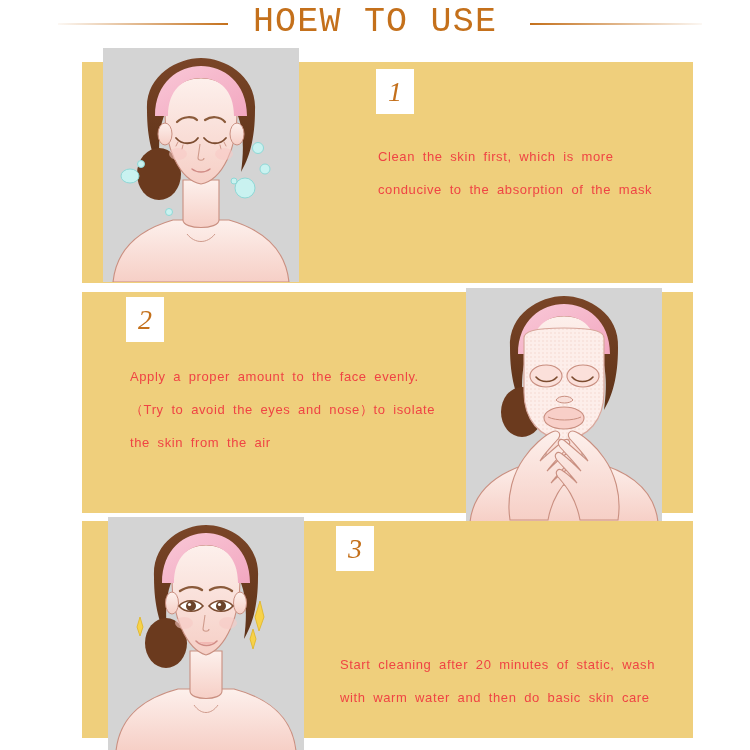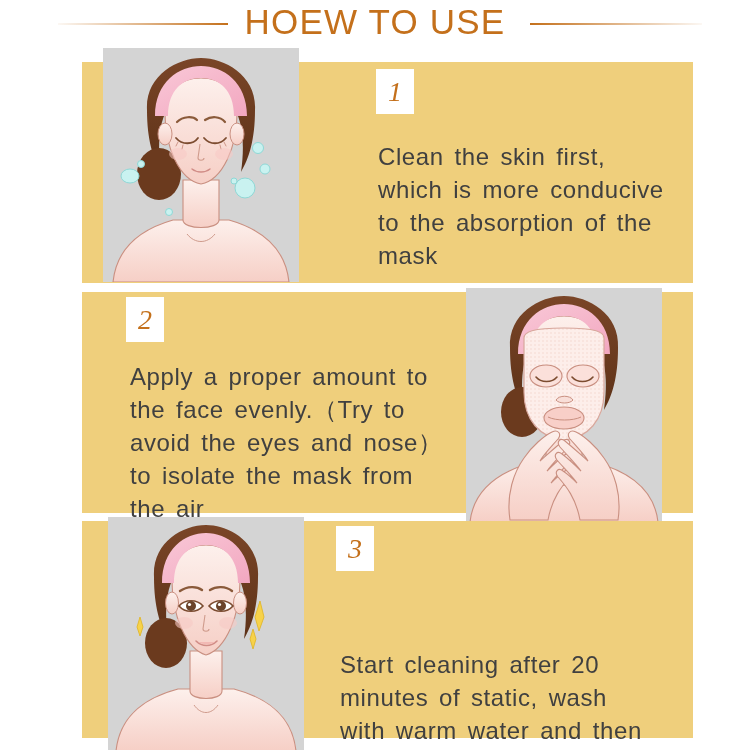--- a/index.html
+++ b/index.html
@@ -19,21 +19,21 @@
   .header {
     position: absolute;
     left: 0; top: 0;
     width: 750px; height: 48px;
   }
   .title {
     position: absolute;
     left: 0; top: 2px;
     width: 750px;
     text-align: center;
-    font-family: Liberation Sans, sans-serif;
+    font-family: Liberation Mono, monospace;
     font-size: 35px;
     line-height: 40px;
     letter-spacing: 1.2px;
     color: #c4701b;
     font-weight: 400;
   }
   .rule {
     position: absolute;
     top: 23px;
     height: 2px;
@@ -82,22 +82,22 @@
     line-height: 45px;
     text-align: center;
   }
   #badge-1 { left: 376px; top: 69px; }
   #badge-2 { left: 126px; top: 297px; }
   #badge-3 { left: 336px; top: 526px; }
 
   
   .steptext {
     position: absolute;
-    color: #404040;
-    font-size: 24px;
+    color: #ef4444;
+    font-size: 13px;
     line-height: 33px;
     letter-spacing: 0.6px;
     word-spacing: 3.5px;
     font-weight: 400;
   }
   #text-1 { left: 378px; top: 140px; width: 300px; }
   #text-2 { left: 130px; top: 360px; width: 320px; }
   #text-3 { left: 340px; top: 613px; width: 320px; margin-top: 35px; }
 </style>
 </head>
@@ -220,21 +220,21 @@
 
     <ellipse cx="98" cy="130" rx="20" ry="11" fill="#f8cfc8" stroke="#c98f80" stroke-width="1.1"></ellipse>
     <path d="M82 129 C90 133 107 133 115 129" fill="none" stroke="#c98f80" stroke-width="1"></path>
 
     <path d="M44 232 C40 206 48 184 58 170 C66 158 78 148 86 144 C92 141 96 146 92 151 C86 158 78 166 74 173 C82 166 92 157 97 153 C102 149 106 154 102 159 C96 166 86 176 81 183 C88 176 96 169 100 166 C105 162 109 167 105 172 C99 179 90 188 85 195 C90 190 96 185 99 183 C104 179 108 184 104 189 C96 198 86 210 82 232 Z" fill="url(#sk2)" stroke="#c98f80" stroke-width="1.1"></path>
     <path d="M152 232 C156 206 148 184 138 170 C130 158 118 148 110 144 C104 141 100 146 104 151 C110 158 118 166 122 173 C114 166 104 157 99 153 C94 149 90 154 94 159 C100 166 110 176 115 183 C108 176 100 169 96 166 C91 162 87 167 91 172 C97 179 106 188 111 195 C106 190 100 185 97 183 C92 179 88 184 92 189 C100 198 110 210 114 232 Z" fill="url(#sk2)" stroke="#c98f80" stroke-width="1.1"></path>
   </svg>
 </div>
 
 <div class="badge" id="badge-2">2</div>
-<div class="steptext" id="text-2">Apply a proper amount to the face evenly.（Try to avoid the eyes and nose）to isolate the mask from the air</div>
+<div class="steptext" id="text-2">Apply a proper amount to the face evenly.（Try to avoid the eyes and nose）to isolate the skin from the air</div>
 
 <div class="panel" id="panel-3"></div>
 
 <div class="illus" id="illus-3">
   <svg viewBox="0 0 196 234" xmlns="http://www.w3.org/2000/svg">
     <defs>
       <linearGradient id="sk3" x1="0" y1="0" x2="0" y2="1">
         <stop offset="0" stop-color="#fdf0ec"></stop>
           <stop offset="1" stop-color="#f6cfc6"></stop>
       </linearGradient>

